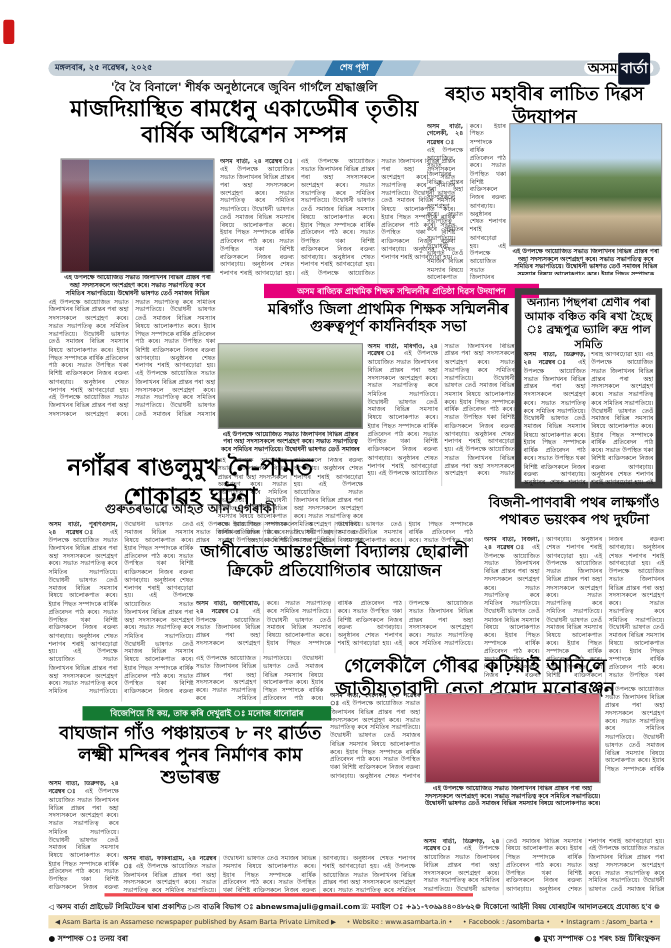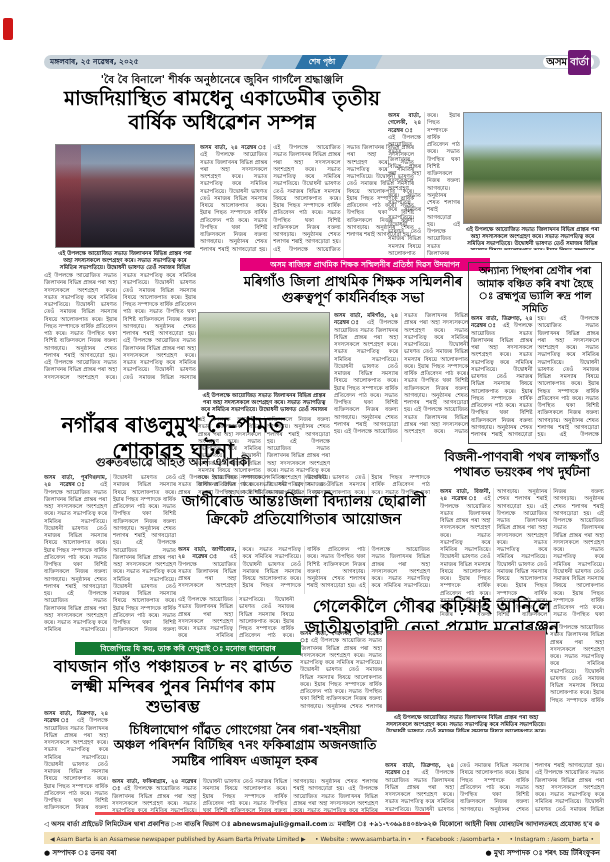--- a/index.html
+++ b/index.html
@@ -10,22 +10,22 @@
   #red-tab{left:3px;top:6px;width:10px;height:22px;background:#cf1717;border-radius:2px;}
   #header{left:44px;top:43px;width:556px;height:14px;background:#c9d3da;border-radius:7px;
           display:flex;align-items:center;justify-content:space-between;padding:0 6px;box-sizing:border-box;}
   #header .date{font-size:7.5px;font-weight:bold;color:#16253f;white-space:nowrap;}
   #badge-wrap{position:absolute;left:50%;top:0;transform:translateX(-50%);height:14px;display:flex;align-items:stretch;}
   .wing{width:34px;background:#a8c4d8;transform:skewX(-28deg);}
   #badge{background:#2e74a8;color:#fff;font-size:7.5px;font-weight:bold;display:flex;align-items:center;
          padding:0 10px;transform:skewX(-28deg);}
   #badge span{transform:skewX(28deg);white-space:nowrap;}
   #logo{background:#fff;border-radius:6px;height:12px;display:flex;align-items:center;padding:0 3px;gap:1px;}
-  #logo .l1{font-size:10px;font-weight:bold;color:#000;}
-  #logo .l2{font-size:10px;font-weight:bold;color:#fff;background:#701a75;border-radius:2px;padding:4px 2px;}
+  #logo .l1{font-size:13px;font-weight:bold;color:#000;}
+  #logo .l2{font-size:13px;font-weight:bold;color:#fff;background:#0f172a;border-radius:2px;padding:4px 2px;}
   
   .kicker{font-weight:bold;text-align:center;}
   .headline{font-family:"DejaVu Serif","Liberation Serif",serif;font-weight:bold;text-align:center;line-height:1.22;color:#000;}
   .body-block{font-size:5.5px;line-height:1.32;text-align:justify;color:#222;overflow:hidden;
               column-gap:6px;column-rule:1px solid #d8d8d8;}
   .body-block b{font-weight:bold;}
   .caption{font-size:5.5px;line-height:1.25;font-weight:bold;text-align:center;overflow:hidden;color:#111;}
   .photo{border:1px solid #8a8a8a;box-sizing:border-box;}
   .banner{color:#fff;font-weight:bold;text-align:center;white-space:nowrap;overflow:hidden;}
   
@@ -42,21 +42,21 @@
   #photo2{left:463px;top:100px;width:139px;height:112px;
     background:linear-gradient(180deg,#a9cce8 0%,#bfd9ec 28%,#6b8a56 44%,#51703f 60%,#c9b694 76%,#8d7a5e 100%);}
   #caption2{left:463px;top:214px;width:139px;height:24px;}
   #pink-banner{left:240px;top:246px;width:250px;height:13px;background:#e6007a;font-size:7.5px;line-height:13px;}
   #morigaon-headline{left:238px;top:261px;width:230px;height:36px;font-size:13.5px;}
   #photo3{left:198px;top:300px;width:132px;height:78px;
     background:linear-gradient(180deg,#cfd8c8 0%,#9fb08a 30%,#b8bfae 55%,#6e7a62 80%,#545e4c 100%);}
   #caption3{left:198px;top:380px;width:132px;height:20px;}
   #morigaon-body{left:334px;top:300px;width:134px;height:130px;column-count:2;}
   #morigaon-body2{left:198px;top:404px;width:132px;height:80px;column-count:2;}
-  #rudra-box{left:468px;top:250px;width:134px;height:182px;border:1px solid #404040;box-sizing:border-box;padding:2px;}
+  #rudra-box{left:468px;top:250px;width:134px;height:182px;border:6px solid #404040;box-sizing:border-box;padding:2px;}
   #rudra-headline{font-size:10px;line-height:1.25;height:48px;overflow:hidden;}
   #rudra-body{font-size:5.5px;line-height:1.32;text-align:justify;column-count:2;column-gap:5px;
               column-rule:1px solid #d8d8d8;height:124px;overflow:hidden;margin-top:2px;}
   #nagaon-kicker{left:44px;top:372px;width:258px;height:12px;font-size:9px;}
   #nagaon-headline{left:44px;top:400px;width:258px;height:56px;font-size:21px;}
   #nagaon-subhead{left:44px;top:442px;width:258px;height:16px;font-size:11.5px;font-weight:bold;text-align:center;}
   #nagaon-body{left:44px;top:462px;width:132px;height:164px;column-count:2;}
   #mid-strip{left:178px;top:462px;width:252px;height:28px;column-count:4;}
   #jagiroad-headline{left:178px;top:480px;width:252px;height:40px;font-size:15px;}
   #jagiroad-body{left:178px;top:534px;width:252px;height:48px;column-count:4;}
@@ -109,20 +109,21 @@
 
   <div class="abs kicker" id="a-kicker">'বৈ বৈ বিনালে' শীৰ্ষক অনুষ্ঠানেৰে জুবিন গাৰ্গলৈ শ্ৰদ্ধাঞ্জলি</div>
   <div class="abs headline" id="a-headline">মাজদিয়াস্থিত ৰামধেনু একাডেমীৰ তৃতীয় বাৰ্ষিক অধিৱেশন সম্পন্ন</div>
   <div class="abs photo" id="photo1"></div>
   <div class="abs caption" id="caption1">এই উপলক্ষে আয়োজিত সভাত জিলাখনৰ বিভিন্ন প্ৰান্তৰ পৰা অহা সদস্যসকলে অংশগ্ৰহণ কৰে। সভাত সভাপতিত্ব কৰে সমিতিৰ সভাপতিয়ে। উদ্বোধনী ভাষণত তেওঁ সমাজৰ বিভিন্ন সমস্যাৰ বিষয়ে আলোকপাত কৰে। ইয়াৰ পিছত সম্পাদকে বাৰ্ষিক প্ৰতিবেদন পাঠ কৰে। সভাত উপস্থিত থকা বিশিষ্ট ব্যক্তিসকলে নিজৰ বক্তব্য আগবঢ়ায়। অনুষ্ঠানৰ শেষত শলাগৰ শৰাই আগবঢ়োৱা হয়। এই উপলক্ষে আয়োজিত সভাত জিলাখনৰ বিভিন্ন প্ৰান্তৰ পৰা অহা সদস্যসকলে অংশগ্ৰহণ কৰে। সভাত সভাপতিত্ব কৰে সমিতিৰ সভাপতিয়ে। উদ্বোধনী ভাষণত তেওঁ সমাজৰ বিভিন্ন সমস্যাৰ বিষয়ে আলোকপাত কৰে। ইয়াৰ পিছত সম্পাদকে বাৰ্ষিক প্ৰতিবেদন পাঠ কৰে। সভাত উপস্থিত থকা বিশিষ্ট ব্যক্তিসকলে নিজৰ বক্তব্য আগবঢ়ায়। অনুষ্ঠানৰ শেষত শলাগৰ শৰাই আগবঢ়োৱা হয়। এই উপলক্ষে আয়োজিত সভাত জিলাখনৰ বিভিন্ন প্ৰান্তৰ পৰা অহা সদস্যসকলে অংশগ্ৰহণ কৰে। সভাত সভাপতিত্ব কৰে সমিতিৰ সভাপতিয়ে। উদ্বোধনী ভাষণত তেওঁ সমাজৰ বিভিন্ন সমস্যাৰ বিষয়ে আলোকপাত কৰে। ইয়াৰ পিছত সম্পাদকে বাৰ্ষিক প্ৰতিবেদন পাঠ কৰে। সভাত উপস্থিত থকা বিশিষ্ট ব্যক্তিসকলে নিজৰ বক্তব্য আগবঢ়ায়। অনুষ্ঠানৰ শেষত শলাগৰ শৰাই আগবঢ়োৱা হয়।</div>
   <div class="abs body-block" id="a-body-1">
     <b>অসম বাৰ্তা, ২৪ নৱেম্বৰ ঃ</b> <span>এই উপলক্ষে আয়োজিত সভাত জিলাখনৰ বিভিন্ন প্ৰান্তৰ পৰা অহা সদস্যসকলে অংশগ্ৰহণ কৰে। সভাত সভাপতিত্ব কৰে সমিতিৰ সভাপতিয়ে। উদ্বোধনী ভাষণত তেওঁ সমাজৰ বিভিন্ন সমস্যাৰ বিষয়ে আলোকপাত কৰে। ইয়াৰ পিছত সম্পাদকে বাৰ্ষিক প্ৰতিবেদন পাঠ কৰে। সভাত উপস্থিত থকা বিশিষ্ট ব্যক্তিসকলে নিজৰ বক্তব্য আগবঢ়ায়। অনুষ্ঠানৰ শেষত শলাগৰ শৰাই আগবঢ়োৱা হয়। এই উপলক্ষে আয়োজিত সভাত জিলাখনৰ বিভিন্ন প্ৰান্তৰ পৰা অহা সদস্যসকলে অংশগ্ৰহণ কৰে। সভাত সভাপতিত্ব কৰে সমিতিৰ সভাপতিয়ে। উদ্বোধনী ভাষণত তেওঁ সমাজৰ বিভিন্ন সমস্যাৰ বিষয়ে আলোকপাত কৰে। ইয়াৰ পিছত সম্পাদকে বাৰ্ষিক প্ৰতিবেদন পাঠ কৰে। সভাত উপস্থিত থকা বিশিষ্ট ব্যক্তিসকলে নিজৰ বক্তব্য আগবঢ়ায়। অনুষ্ঠানৰ শেষত শলাগৰ শৰাই আগবঢ়োৱা হয়। এই উপলক্ষে আয়োজিত সভাত জিলাখনৰ বিভিন্ন প্ৰান্তৰ পৰা অহা সদস্যসকলে অংশগ্ৰহণ কৰে। সভাত সভাপতিত্ব কৰে সমিতিৰ সভাপতিয়ে। উদ্বোধনী ভাষণত তেওঁ সমাজৰ বিভিন্ন সমস্যাৰ বিষয়ে আলোকপাত কৰে। ইয়াৰ পিছত সম্পাদকে বাৰ্ষিক প্ৰতিবেদন পাঠ কৰে। সভাত উপস্থিত থকা বিশিষ্ট ব্যক্তিসকলে নিজৰ বক্তব্য আগবঢ়ায়। অনুষ্ঠানৰ শেষত শলাগৰ শৰাই আগবঢ়োৱা হয়।</span>
   </div>
   <div class="abs body-block" id="a-body-2">এই উপলক্ষে আয়োজিত সভাত জিলাখনৰ বিভিন্ন প্ৰান্তৰ পৰা অহা সদস্যসকলে অংশগ্ৰহণ কৰে। সভাত সভাপতিত্ব কৰে সমিতিৰ সভাপতিয়ে। উদ্বোধনী ভাষণত তেওঁ সমাজৰ বিভিন্ন সমস্যাৰ বিষয়ে আলোকপাত কৰে। ইয়াৰ পিছত সম্পাদকে বাৰ্ষিক প্ৰতিবেদন পাঠ কৰে। সভাত উপস্থিত থকা বিশিষ্ট ব্যক্তিসকলে নিজৰ বক্তব্য আগবঢ়ায়। অনুষ্ঠানৰ শেষত শলাগৰ শৰাই আগবঢ়োৱা হয়। এই উপলক্ষে আয়োজিত সভাত জিলাখনৰ বিভিন্ন প্ৰান্তৰ পৰা অহা সদস্যসকলে অংশগ্ৰহণ কৰে। সভাত সভাপতিত্ব কৰে সমিতিৰ সভাপতিয়ে। উদ্বোধনী ভাষণত তেওঁ সমাজৰ বিভিন্ন সমস্যাৰ বিষয়ে আলোকপাত কৰে। ইয়াৰ পিছত সম্পাদকে বাৰ্ষিক প্ৰতিবেদন পাঠ কৰে। সভাত উপস্থিত থকা বিশিষ্ট ব্যক্তিসকলে নিজৰ বক্তব্য আগবঢ়ায়। অনুষ্ঠানৰ শেষত শলাগৰ শৰাই আগবঢ়োৱা হয়। এই উপলক্ষে আয়োজিত সভাত জিলাখনৰ বিভিন্ন প্ৰান্তৰ পৰা অহা সদস্যসকলে অংশগ্ৰহণ কৰে। সভাত সভাপতিত্ব কৰে সমিতিৰ সভাপতিয়ে। উদ্বোধনী ভাষণত তেওঁ সমাজৰ বিভিন্ন সমস্যাৰ বিষয়ে আলোকপাত কৰে। ইয়াৰ পিছত সম্পাদকে বাৰ্ষিক প্ৰতিবেদন পাঠ কৰে। সভাত উপস্থিত থকা বিশিষ্ট ব্যক্তিসকলে নিজৰ বক্তব্য আগবঢ়ায়। অনুষ্ঠানৰ শেষত শলাগৰ শৰাই আগবঢ়োৱা হয়।</div>
 
+  <div class="abs headline" id="lachit-headline">ৰহাত মহাবীৰ লাচিত দিৱস উদযাপন</div>
   <div class="abs body-block" id="lachit-body">
     <b>অসম বাৰ্তা, গেলেকী, ২৪ নৱেম্বৰ ঃ</b> <span>এই উপলক্ষে আয়োজিত সভাত জিলাখনৰ বিভিন্ন প্ৰান্তৰ পৰা অহা সদস্যসকলে অংশগ্ৰহণ কৰে। সভাত সভাপতিত্ব কৰে সমিতিৰ সভাপতিয়ে। উদ্বোধনী ভাষণত তেওঁ সমাজৰ বিভিন্ন সমস্যাৰ বিষয়ে আলোকপাত কৰে। ইয়াৰ পিছত সম্পাদকে বাৰ্ষিক প্ৰতিবেদন পাঠ কৰে। সভাত উপস্থিত থকা বিশিষ্ট ব্যক্তিসকলে নিজৰ বক্তব্য আগবঢ়ায়। অনুষ্ঠানৰ শেষত শলাগৰ শৰাই আগবঢ়োৱা হয়। এই উপলক্ষে আয়োজিত সভাত জিলাখনৰ বিভিন্ন প্ৰান্তৰ পৰা অহা সদস্যসকলে অংশগ্ৰহণ কৰে। সভাত সভাপতিত্ব কৰে সমিতিৰ সভাপতিয়ে। উদ্বোধনী ভাষণত তেওঁ সমাজৰ বিভিন্ন সমস্যাৰ বিষয়ে আলোকপাত কৰে। ইয়াৰ পিছত সম্পাদকে বাৰ্ষিক প্ৰতিবেদন পাঠ কৰে। সভাত উপস্থিত থকা বিশিষ্ট ব্যক্তিসকলে নিজৰ বক্তব্য আগবঢ়ায়। অনুষ্ঠানৰ শেষত শলাগৰ শৰাই আগবঢ়োৱা হয়। এই উপলক্ষে আয়োজিত সভাত জিলাখনৰ বিভিন্ন প্ৰান্তৰ পৰা অহা সদস্যসকলে অংশগ্ৰহণ কৰে। সভাত সভাপতিত্ব কৰে সমিতিৰ সভাপতিয়ে। উদ্বোধনী ভাষণত তেওঁ সমাজৰ বিভিন্ন সমস্যাৰ বিষয়ে আলোকপাত কৰে। ইয়াৰ পিছত সম্পাদকে বাৰ্ষিক প্ৰতিবেদন পাঠ কৰে। সভাত উপস্থিত থকা বিশিষ্ট ব্যক্তিসকলে নিজৰ বক্তব্য আগবঢ়ায়। অনুষ্ঠানৰ শেষত শলাগৰ শৰাই আগবঢ়োৱা হয়।</span>
   </div>
   <div class="abs photo" id="photo2"></div>
   <div class="abs caption" id="caption2">এই উপলক্ষে আয়োজিত সভাত জিলাখনৰ বিভিন্ন প্ৰান্তৰ পৰা অহা সদস্যসকলে অংশগ্ৰহণ কৰে। সভাত সভাপতিত্ব কৰে সমিতিৰ সভাপতিয়ে। উদ্বোধনী ভাষণত তেওঁ সমাজৰ বিভিন্ন সমস্যাৰ বিষয়ে আলোকপাত কৰে। ইয়াৰ পিছত সম্পাদকে বাৰ্ষিক প্ৰতিবেদন পাঠ কৰে। সভাত উপস্থিত থকা বিশিষ্ট ব্যক্তিসকলে নিজৰ বক্তব্য আগবঢ়ায়। অনুষ্ঠানৰ শেষত শলাগৰ শৰাই আগবঢ়োৱা হয়। এই উপলক্ষে আয়োজিত সভাত জিলাখনৰ বিভিন্ন প্ৰান্তৰ পৰা অহা সদস্যসকলে অংশগ্ৰহণ কৰে। সভাত সভাপতিত্ব কৰে সমিতিৰ সভাপতিয়ে। উদ্বোধনী ভাষণত তেওঁ সমাজৰ বিভিন্ন সমস্যাৰ বিষয়ে আলোকপাত কৰে। ইয়াৰ পিছত সম্পাদকে বাৰ্ষিক প্ৰতিবেদন পাঠ কৰে। সভাত উপস্থিত থকা বিশিষ্ট ব্যক্তিসকলে নিজৰ বক্তব্য আগবঢ়ায়। অনুষ্ঠানৰ শেষত শলাগৰ শৰাই আগবঢ়োৱা হয়। এই উপলক্ষে আয়োজিত সভাত জিলাখনৰ বিভিন্ন প্ৰান্তৰ পৰা অহা সদস্যসকলে অংশগ্ৰহণ কৰে। সভাত সভাপতিত্ব কৰে সমিতিৰ সভাপতিয়ে। উদ্বোধনী ভাষণত তেওঁ সমাজৰ বিভিন্ন সমস্যাৰ বিষয়ে আলোকপাত কৰে। ইয়াৰ পিছত সম্পাদকে বাৰ্ষিক প্ৰতিবেদন পাঠ কৰে। সভাত উপস্থিত থকা বিশিষ্ট ব্যক্তিসকলে নিজৰ বক্তব্য আগবঢ়ায়। অনুষ্ঠানৰ শেষত শলাগৰ শৰাই আগবঢ়োৱা হয়।</div>
 
   <div class="abs banner" id="pink-banner">অসম ৰাজ্যিক প্ৰাথমিক শিক্ষক সন্মিলনীৰ প্ৰতিষ্ঠা দিৱস উদযাপন</div>
   <div class="abs headline" id="morigaon-headline">মৰিগাঁও জিলা প্ৰাথমিক শিক্ষক সন্মিলনীৰ গুৰুত্বপূৰ্ণ কাৰ্যনিৰ্বাহক সভা</div>
   <div class="abs photo" id="photo3"></div>
   <div class="abs caption" id="caption3">এই উপলক্ষে আয়োজিত সভাত জিলাখনৰ বিভিন্ন প্ৰান্তৰ পৰা অহা সদস্যসকলে অংশগ্ৰহণ কৰে। সভাত সভাপতিত্ব কৰে সমিতিৰ সভাপতিয়ে। উদ্বোধনী ভাষণত তেওঁ সমাজৰ বিভিন্ন সমস্যাৰ বিষয়ে আলোকপাত কৰে। ইয়াৰ পিছত সম্পাদকে বাৰ্ষিক প্ৰতিবেদন পাঠ কৰে। সভাত উপস্থিত থকা বিশিষ্ট ব্যক্তিসকলে নিজৰ বক্তব্য আগবঢ়ায়। অনুষ্ঠানৰ শেষত শলাগৰ শৰাই আগবঢ়োৱা হয়। এই উপলক্ষে আয়োজিত সভাত জিলাখনৰ বিভিন্ন প্ৰান্তৰ পৰা অহা সদস্যসকলে অংশগ্ৰহণ কৰে। সভাত সভাপতিত্ব কৰে সমিতিৰ সভাপতিয়ে। উদ্বোধনী ভাষণত তেওঁ সমাজৰ বিভিন্ন সমস্যাৰ বিষয়ে আলোকপাত কৰে। ইয়াৰ পিছত সম্পাদকে বাৰ্ষিক প্ৰতিবেদন পাঠ কৰে। সভাত উপস্থিত থকা বিশিষ্ট ব্যক্তিসকলে নিজৰ বক্তব্য আগবঢ়ায়। অনুষ্ঠানৰ শেষত শলাগৰ শৰাই আগবঢ়োৱা হয়। এই উপলক্ষে আয়োজিত সভাত জিলাখনৰ বিভিন্ন প্ৰান্তৰ পৰা অহা সদস্যসকলে অংশগ্ৰহণ কৰে। সভাত সভাপতিত্ব কৰে সমিতিৰ সভাপতিয়ে। উদ্বোধনী ভাষণত তেওঁ সমাজৰ বিভিন্ন সমস্যাৰ বিষয়ে আলোকপাত কৰে। ইয়াৰ পিছত সম্পাদকে বাৰ্ষিক প্ৰতিবেদন পাঠ কৰে। সভাত উপস্থিত থকা বিশিষ্ট ব্যক্তিসকলে নিজৰ বক্তব্য আগবঢ়ায়। অনুষ্ঠানৰ শেষত শলাগৰ শৰাই আগবঢ়োৱা হয়।</div>
@@ -165,21 +166,20 @@
   <div class="abs photo" id="photo4"></div>
   <div class="abs caption" id="caption4">এই উপলক্ষে আয়োজিত সভাত জিলাখনৰ বিভিন্ন প্ৰান্তৰ পৰা অহা সদস্যসকলে অংশগ্ৰহণ কৰে। সভাত সভাপতিত্ব কৰে সমিতিৰ সভাপতিয়ে। উদ্বোধনী ভাষণত তেওঁ সমাজৰ বিভিন্ন সমস্যাৰ বিষয়ে আলোকপাত কৰে। ইয়াৰ পিছত সম্পাদকে বাৰ্ষিক প্ৰতিবেদন পাঠ কৰে। সভাত উপস্থিত থকা বিশিষ্ট ব্যক্তিসকলে নিজৰ বক্তব্য আগবঢ়ায়। অনুষ্ঠানৰ শেষত শলাগৰ শৰাই আগবঢ়োৱা হয়। এই উপলক্ষে আয়োজিত সভাত জিলাখনৰ বিভিন্ন প্ৰান্তৰ পৰা অহা সদস্যসকলে অংশগ্ৰহণ কৰে। সভাত সভাপতিত্ব কৰে সমিতিৰ সভাপতিয়ে। উদ্বোধনী ভাষণত তেওঁ সমাজৰ বিভিন্ন সমস্যাৰ বিষয়ে আলোকপাত কৰে। ইয়াৰ পিছত সম্পাদকে বাৰ্ষিক প্ৰতিবেদন পাঠ কৰে। সভাত উপস্থিত থকা বিশিষ্ট ব্যক্তিসকলে নিজৰ বক্তব্য আগবঢ়ায়। অনুষ্ঠানৰ শেষত শলাগৰ শৰাই আগবঢ়োৱা হয়। এই উপলক্ষে আয়োজিত সভাত জিলাখনৰ বিভিন্ন প্ৰান্তৰ পৰা অহা সদস্যসকলে অংশগ্ৰহণ কৰে। সভাত সভাপতিত্ব কৰে সমিতিৰ সভাপতিয়ে। উদ্বোধনী ভাষণত তেওঁ সমাজৰ বিভিন্ন সমস্যাৰ বিষয়ে আলোকপাত কৰে। ইয়াৰ পিছত সম্পাদকে বাৰ্ষিক প্ৰতিবেদন পাঠ কৰে। সভাত উপস্থিত থকা বিশিষ্ট ব্যক্তিসকলে নিজৰ বক্তব্য আগবঢ়ায়। অনুষ্ঠানৰ শেষত শলাগৰ শৰাই আগবঢ়োৱা হয়।</div>
   <div class="abs body-block" id="right-tail">এই উপলক্ষে আয়োজিত সভাত জিলাখনৰ বিভিন্ন প্ৰান্তৰ পৰা অহা সদস্যসকলে অংশগ্ৰহণ কৰে। সভাত সভাপতিত্ব কৰে সমিতিৰ সভাপতিয়ে। উদ্বোধনী ভাষণত তেওঁ সমাজৰ বিভিন্ন সমস্যাৰ বিষয়ে আলোকপাত কৰে। ইয়াৰ পিছত সম্পাদকে বাৰ্ষিক প্ৰতিবেদন পাঠ কৰে। সভাত উপস্থিত থকা বিশিষ্ট ব্যক্তিসকলে নিজৰ বক্তব্য আগবঢ়ায়। অনুষ্ঠানৰ শেষত শলাগৰ শৰাই আগবঢ়োৱা হয়। এই উপলক্ষে আয়োজিত সভাত জিলাখনৰ বিভিন্ন প্ৰান্তৰ পৰা অহা সদস্যসকলে অংশগ্ৰহণ কৰে। সভাত সভাপতিত্ব কৰে সমিতিৰ সভাপতিয়ে। উদ্বোধনী ভাষণত তেওঁ সমাজৰ বিভিন্ন সমস্যাৰ বিষয়ে আলোকপাত কৰে। ইয়াৰ পিছত সম্পাদকে বাৰ্ষিক প্ৰতিবেদন পাঠ কৰে। সভাত উপস্থিত থকা বিশিষ্ট ব্যক্তিসকলে নিজৰ বক্তব্য আগবঢ়ায়। অনুষ্ঠানৰ শেষত শলাগৰ শৰাই আগবঢ়োৱা হয়। এই উপলক্ষে আয়োজিত সভাত জিলাখনৰ বিভিন্ন প্ৰান্তৰ পৰা অহা সদস্যসকলে অংশগ্ৰহণ কৰে। সভাত সভাপতিত্ব কৰে সমিতিৰ সভাপতিয়ে। উদ্বোধনী ভাষণত তেওঁ সমাজৰ বিভিন্ন সমস্যাৰ বিষয়ে আলোকপাত কৰে। ইয়াৰ পিছত সম্পাদকে বাৰ্ষিক প্ৰতিবেদন পাঠ কৰে। সভাত উপস্থিত থকা বিশিষ্ট ব্যক্তিসকলে নিজৰ বক্তব্য আগবঢ়ায়। অনুষ্ঠানৰ শেষত শলাগৰ শৰাই আগবঢ়োৱা হয়।</div>
 
   <div class="abs banner" id="green-banner">বিজেপিয়ে যি কয়, তাক কৰি দেখুৱাই ঃ মনোজ ধানোৱাৰ</div>
   <div class="abs headline" id="baghjan-headline">বাঘজান গাঁও পঞ্চায়তৰ ৮ নং ৱাৰ্ডত লক্ষ্মী মন্দিৰৰ পুনৰ নিৰ্মাণৰ কাম শুভাৰম্ভ</div>
   <div class="abs body-block" id="baghjan-body">
     <b>অসম বাৰ্তা, ডিব্ৰুগড়, ২৪ নৱেম্বৰ ঃ</b> <span>এই উপলক্ষে আয়োজিত সভাত জিলাখনৰ বিভিন্ন প্ৰান্তৰ পৰা অহা সদস্যসকলে অংশগ্ৰহণ কৰে। সভাত সভাপতিত্ব কৰে সমিতিৰ সভাপতিয়ে। উদ্বোধনী ভাষণত তেওঁ সমাজৰ বিভিন্ন সমস্যাৰ বিষয়ে আলোকপাত কৰে। ইয়াৰ পিছত সম্পাদকে বাৰ্ষিক প্ৰতিবেদন পাঠ কৰে। সভাত উপস্থিত থকা বিশিষ্ট ব্যক্তিসকলে নিজৰ বক্তব্য আগবঢ়ায়। অনুষ্ঠানৰ শেষত শলাগৰ শৰাই আগবঢ়োৱা হয়। এই উপলক্ষে আয়োজিত সভাত জিলাখনৰ বিভিন্ন প্ৰান্তৰ পৰা অহা সদস্যসকলে অংশগ্ৰহণ কৰে। সভাত সভাপতিত্ব কৰে সমিতিৰ সভাপতিয়ে। উদ্বোধনী ভাষণত তেওঁ সমাজৰ বিভিন্ন সমস্যাৰ বিষয়ে আলোকপাত কৰে। ইয়াৰ পিছত সম্পাদকে বাৰ্ষিক প্ৰতিবেদন পাঠ কৰে। সভাত উপস্থিত থকা বিশিষ্ট ব্যক্তিসকলে নিজৰ বক্তব্য আগবঢ়ায়। অনুষ্ঠানৰ শেষত শলাগৰ শৰাই আগবঢ়োৱা হয়। এই উপলক্ষে আয়োজিত সভাত জিলাখনৰ বিভিন্ন প্ৰান্তৰ পৰা অহা সদস্যসকলে অংশগ্ৰহণ কৰে। সভাত সভাপতিত্ব কৰে সমিতিৰ সভাপতিয়ে। উদ্বোধনী ভাষণত তেওঁ সমাজৰ বিভিন্ন সমস্যাৰ বিষয়ে আলোকপাত কৰে। ইয়াৰ পিছত সম্পাদকে বাৰ্ষিক প্ৰতিবেদন পাঠ কৰে। সভাত উপস্থিত থকা বিশিষ্ট ব্যক্তিসকলে নিজৰ বক্তব্য আগবঢ়ায়। অনুষ্ঠানৰ শেষত শলাগৰ শৰাই আগবঢ়োৱা হয়।</span>
   </div>
 
-  <div class="abs headline" id="chidhi-headline">চিধিলাঘোপ গাঁৱত গোংগেয়া নৈৰ গৰা-খহনীয়া অঞ্চল পৰিদৰ্শন বিটিছিৰ ৭নং ফকিৰাগ্ৰাম অজনজাতি সমষ্টিৰ পাৰিষদ এজামূল হকৰ</div>
   <div class="abs body-block" id="chidhi-body">
     <b>অসম বাৰ্তা, ফকিৰাগ্ৰাম, ২৪ নৱেম্বৰ ঃ</b> <span>এই উপলক্ষে আয়োজিত সভাত জিলাখনৰ বিভিন্ন প্ৰান্তৰ পৰা অহা সদস্যসকলে অংশগ্ৰহণ কৰে। সভাত সভাপতিত্ব কৰে সমিতিৰ সভাপতিয়ে। উদ্বোধনী ভাষণত তেওঁ সমাজৰ বিভিন্ন সমস্যাৰ বিষয়ে আলোকপাত কৰে। ইয়াৰ পিছত সম্পাদকে বাৰ্ষিক প্ৰতিবেদন পাঠ কৰে। সভাত উপস্থিত থকা বিশিষ্ট ব্যক্তিসকলে নিজৰ বক্তব্য আগবঢ়ায়। অনুষ্ঠানৰ শেষত শলাগৰ শৰাই আগবঢ়োৱা হয়। এই উপলক্ষে আয়োজিত সভাত জিলাখনৰ বিভিন্ন প্ৰান্তৰ পৰা অহা সদস্যসকলে অংশগ্ৰহণ কৰে। সভাত সভাপতিত্ব কৰে সমিতিৰ সভাপতিয়ে। উদ্বোধনী ভাষণত তেওঁ সমাজৰ বিভিন্ন সমস্যাৰ বিষয়ে আলোকপাত কৰে। ইয়াৰ পিছত সম্পাদকে বাৰ্ষিক প্ৰতিবেদন পাঠ কৰে। সভাত উপস্থিত থকা বিশিষ্ট ব্যক্তিসকলে নিজৰ বক্তব্য আগবঢ়ায়। অনুষ্ঠানৰ শেষত শলাগৰ শৰাই আগবঢ়োৱা হয়। এই উপলক্ষে আয়োজিত সভাত জিলাখনৰ বিভিন্ন প্ৰান্তৰ পৰা অহা সদস্যসকলে অংশগ্ৰহণ কৰে। সভাত সভাপতিত্ব কৰে সমিতিৰ সভাপতিয়ে। উদ্বোধনী ভাষণত তেওঁ সমাজৰ বিভিন্ন সমস্যাৰ বিষয়ে আলোকপাত কৰে। ইয়াৰ পিছত সম্পাদকে বাৰ্ষিক প্ৰতিবেদন পাঠ কৰে। সভাত উপস্থিত থকা বিশিষ্ট ব্যক্তিসকলে নিজৰ বক্তব্য আগবঢ়ায়। অনুষ্ঠানৰ শেষত শলাগৰ শৰাই আগবঢ়োৱা হয়।</span>
   </div>
 
   <div class="abs body-block" id="dibrugarh-body">
     <b>অসম বাৰ্তা, ডিব্ৰুগড়, ২৪ নৱেম্বৰ ঃ</b> <span>এই উপলক্ষে আয়োজিত সভাত জিলাখনৰ বিভিন্ন প্ৰান্তৰ পৰা অহা সদস্যসকলে অংশগ্ৰহণ কৰে। সভাত সভাপতিত্ব কৰে সমিতিৰ সভাপতিয়ে। উদ্বোধনী ভাষণত তেওঁ সমাজৰ বিভিন্ন সমস্যাৰ বিষয়ে আলোকপাত কৰে। ইয়াৰ পিছত সম্পাদকে বাৰ্ষিক প্ৰতিবেদন পাঠ কৰে। সভাত উপস্থিত থকা বিশিষ্ট ব্যক্তিসকলে নিজৰ বক্তব্য আগবঢ়ায়। অনুষ্ঠানৰ শেষত শলাগৰ শৰাই আগবঢ়োৱা হয়। এই উপলক্ষে আয়োজিত সভাত জিলাখনৰ বিভিন্ন প্ৰান্তৰ পৰা অহা সদস্যসকলে অংশগ্ৰহণ কৰে। সভাত সভাপতিত্ব কৰে সমিতিৰ সভাপতিয়ে। উদ্বোধনী ভাষণত তেওঁ সমাজৰ বিভিন্ন সমস্যাৰ বিষয়ে আলোকপাত কৰে। ইয়াৰ পিছত সম্পাদকে বাৰ্ষিক প্ৰতিবেদন পাঠ কৰে। সভাত উপস্থিত থকা বিশিষ্ট ব্যক্তিসকলে নিজৰ বক্তব্য আগবঢ়ায়। অনুষ্ঠানৰ শেষত শলাগৰ শৰাই আগবঢ়োৱা হয়। এই উপলক্ষে আয়োজিত সভাত জিলাখনৰ বিভিন্ন প্ৰান্তৰ পৰা অহা সদস্যসকলে অংশগ্ৰহণ কৰে। সভাত সভাপতিত্ব কৰে সমিতিৰ সভাপতিয়ে। উদ্বোধনী ভাষণত তেওঁ সমাজৰ বিভিন্ন সমস্যাৰ বিষয়ে আলোকপাত কৰে। ইয়াৰ পিছত সম্পাদকে বাৰ্ষিক প্ৰতিবেদন পাঠ কৰে। সভাত উপস্থিত থকা বিশিষ্ট ব্যক্তিসকলে নিজৰ বক্তব্য আগবঢ়ায়। অনুষ্ঠানৰ শেষত শলাগৰ শৰাই আগবঢ়োৱা হয়।</span>
   </div>
 
   <div class="abs" id="foot-strip"></div>
   <div class="abs" id="foot-row1">

